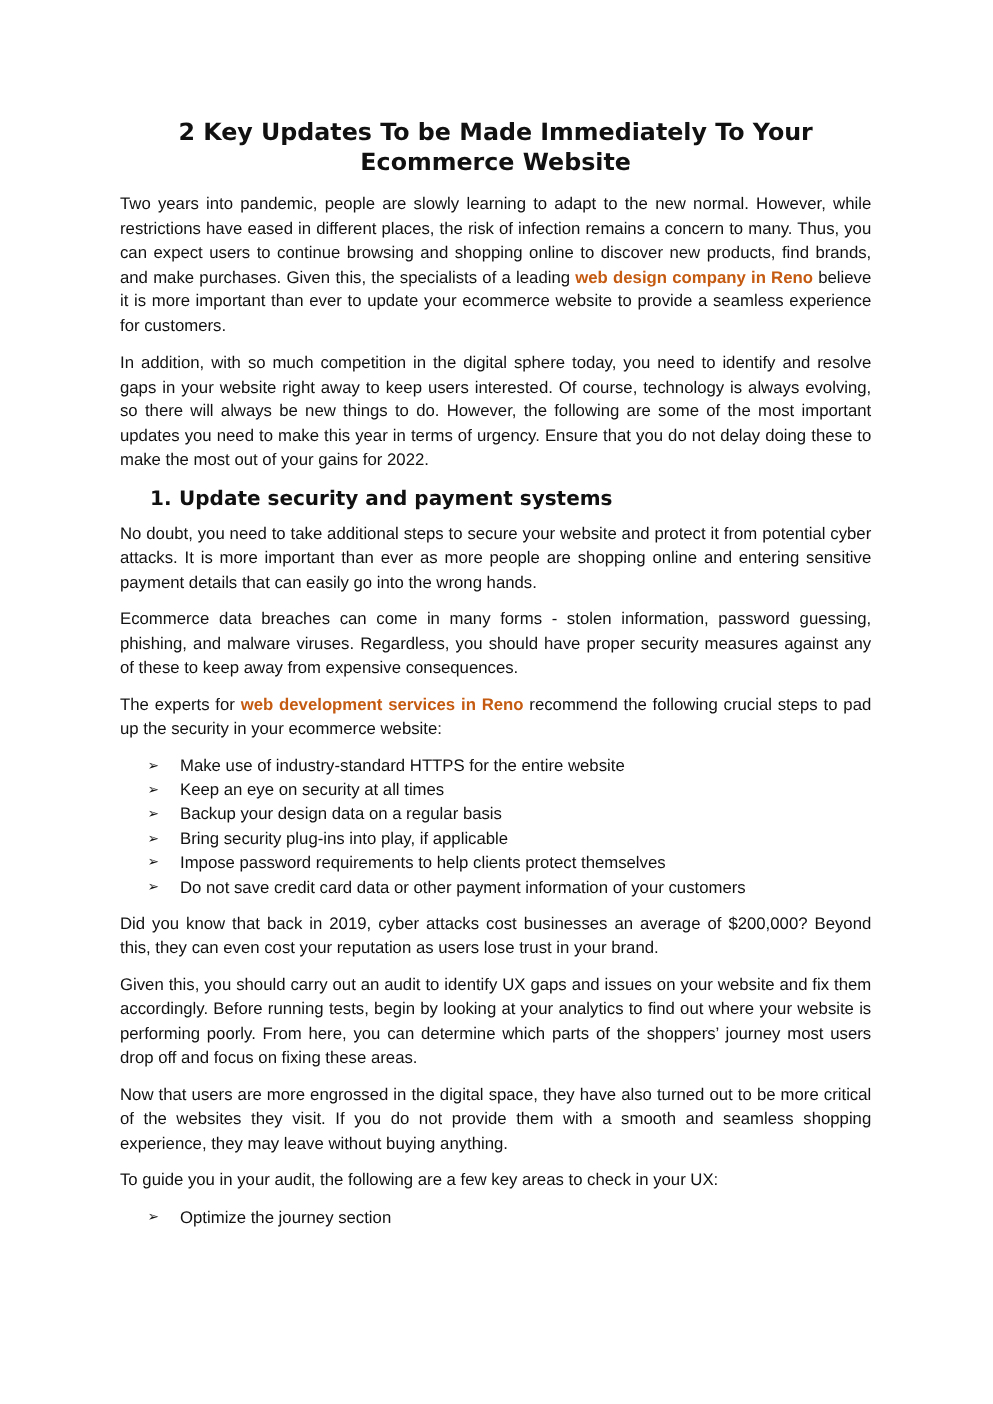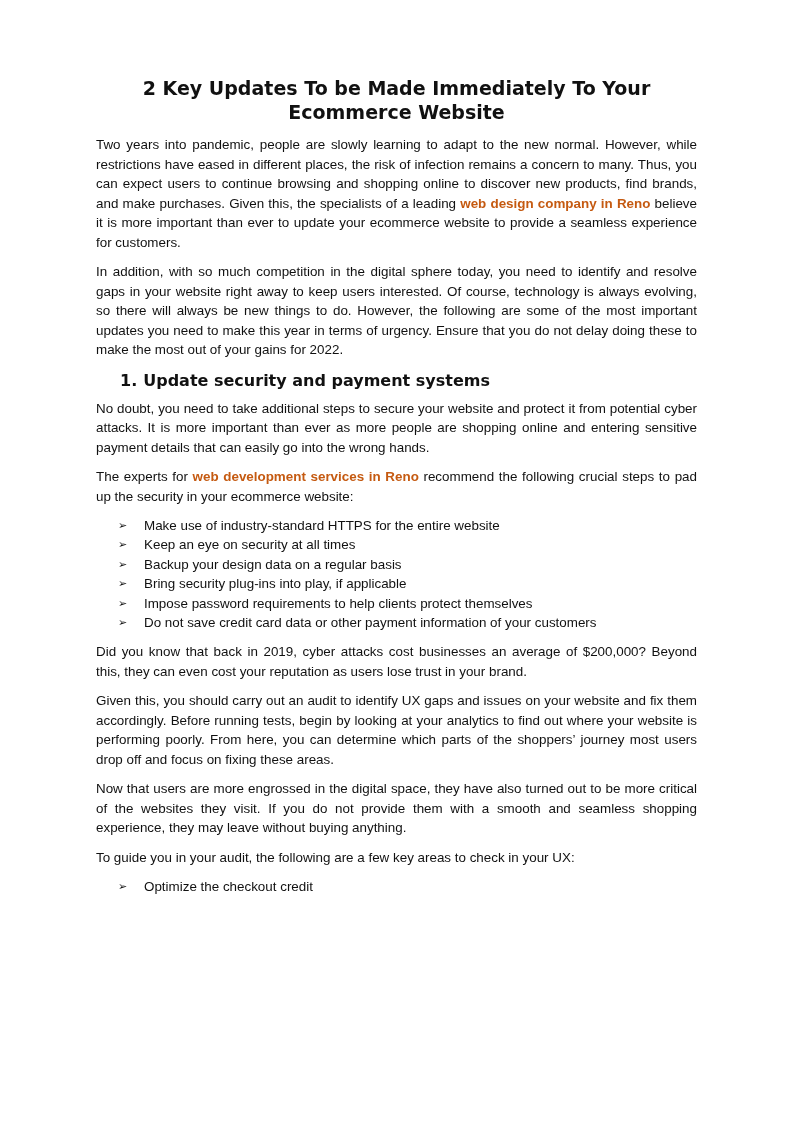--- a/index.html
+++ b/index.html
@@ -1,18 +1,18 @@
 <!DOCTYPE html>
 <html><head>
 <meta charset="utf-8">
 <style>
   html, body { margin: 0; padding: 0; background: #ffffff; }
   body { width: 794px; height: 1123px; position: relative; overflow: hidden; }
   .page {
-    position: absolute; left: 96px; top: 76px; width: 601px;
+    position: absolute; left: 96px; top: 94px; width: 601px;
     font-family: "Liberation Sans", "DejaVu Sans", sans-serif;
     color: #111111; font-size: 13.4px; line-height: 19.5px;
   }
   h1 {
     font-family: "DejaVu Sans", sans-serif; font-weight: bold;
     font-size: 19px; line-height: 24px; text-align: center;
     margin: 0 0 11px 0; color: #111;
   }
   p { margin: 0 0 10px 0; text-align: justify; }
   p.left { text-align: left; }
@@ -35,34 +35,35 @@
 <div class="page">
   <h1>2 Key Updates To be Made Immediately To Your Ecommerce Website</h1>
 
   <p><span>Two years into pandemic, people are slowly learning to adapt to the new normal. However, while restrictions have eased in different places, the risk of infection remains a concern to many. Thus, you can expect users to continue browsing and shopping online to discover new products, find brands, and make purchases. Given this, the specialists of a leading </span><a class="link" style="color: rgb(197, 90, 17);">web design company in Reno</a><span> believe it is more important than ever to update your ecommerce website to provide a seamless experience for customers.</span></p>
 
   <p>In addition, with so much competition in the digital sphere today, you need to identify and resolve gaps in your website right away to keep users interested. Of course, technology is always evolving, so there will always be new things to do. However, the following are some of the most important updates you need to make this year in terms of urgency. Ensure that you do not delay doing these to make the most out of your gains for 2022.</p>
 
   <h2><span class="num">1.</span><span>Update security and payment systems</span></h2>
 
   <p>No doubt, you need to take additional steps to secure your website and protect it from potential cyber attacks. It is more important than ever as more people are shopping online and entering sensitive payment details that can easily go into the wrong hands.</p>
+  <p>Ecommerce data breaches can come in many forms - stolen information, password guessing, phishing, and malware viruses. Regardless, you should have proper security measures against any of these to keep away from expensive consequences.</p>
   <p><span>The experts for </span><a class="link" style="color: rgb(197, 90, 17);">web development services in Reno</a><span> recommend the following crucial steps to pad up the security in your ecommerce website:</span></p>
 
   <ul class="arrow">
     <li><span class="bullet">➢</span><span>Make use of industry-standard HTTPS for the entire website</span></li>
     <li><span class="bullet">➢</span><span>Keep an eye on security at all times</span></li>
     <li><span class="bullet">➢</span><span>Backup your design data on a regular basis</span></li>
     <li><span class="bullet">➢</span><span>Bring security plug-ins into play, if applicable</span></li>
     <li><span class="bullet">➢</span><span>Impose password requirements to help clients protect themselves</span></li>
     <li><span class="bullet">➢</span><span>Do not save credit card data or other payment information of your customers</span></li>
   </ul>
 
   <p>Did you know that back in 2019, cyber attacks cost businesses an average of $200,000? Beyond this, they can even cost your reputation as users lose trust in your brand.</p>
 
 
   <p>Given this, you should carry out an audit to identify UX gaps and issues on your website and fix them accordingly. Before running tests, begin by looking at your analytics to find out where your website is performing poorly. From here, you can determine which parts of the shoppers’ journey most users drop off and focus on fixing these areas.</p>
   <p>Now that users are more engrossed in the digital space, they have also turned out to be more critical of the websites they visit. If you do not provide them with a smooth and seamless shopping experience, they may leave without buying anything.</p>
   <p class="left">To guide you in your audit, the following are a few key areas to check in your UX:</p>
 
   <ul class="arrow">
-    <li><span class="bullet">➢</span><span>Optimize the checkout credit</span></li>
+    <li><span class="bullet">➢</span><span>Optimize the journey section</span></li>
   </ul>
 </div>
 
 </body></html>

